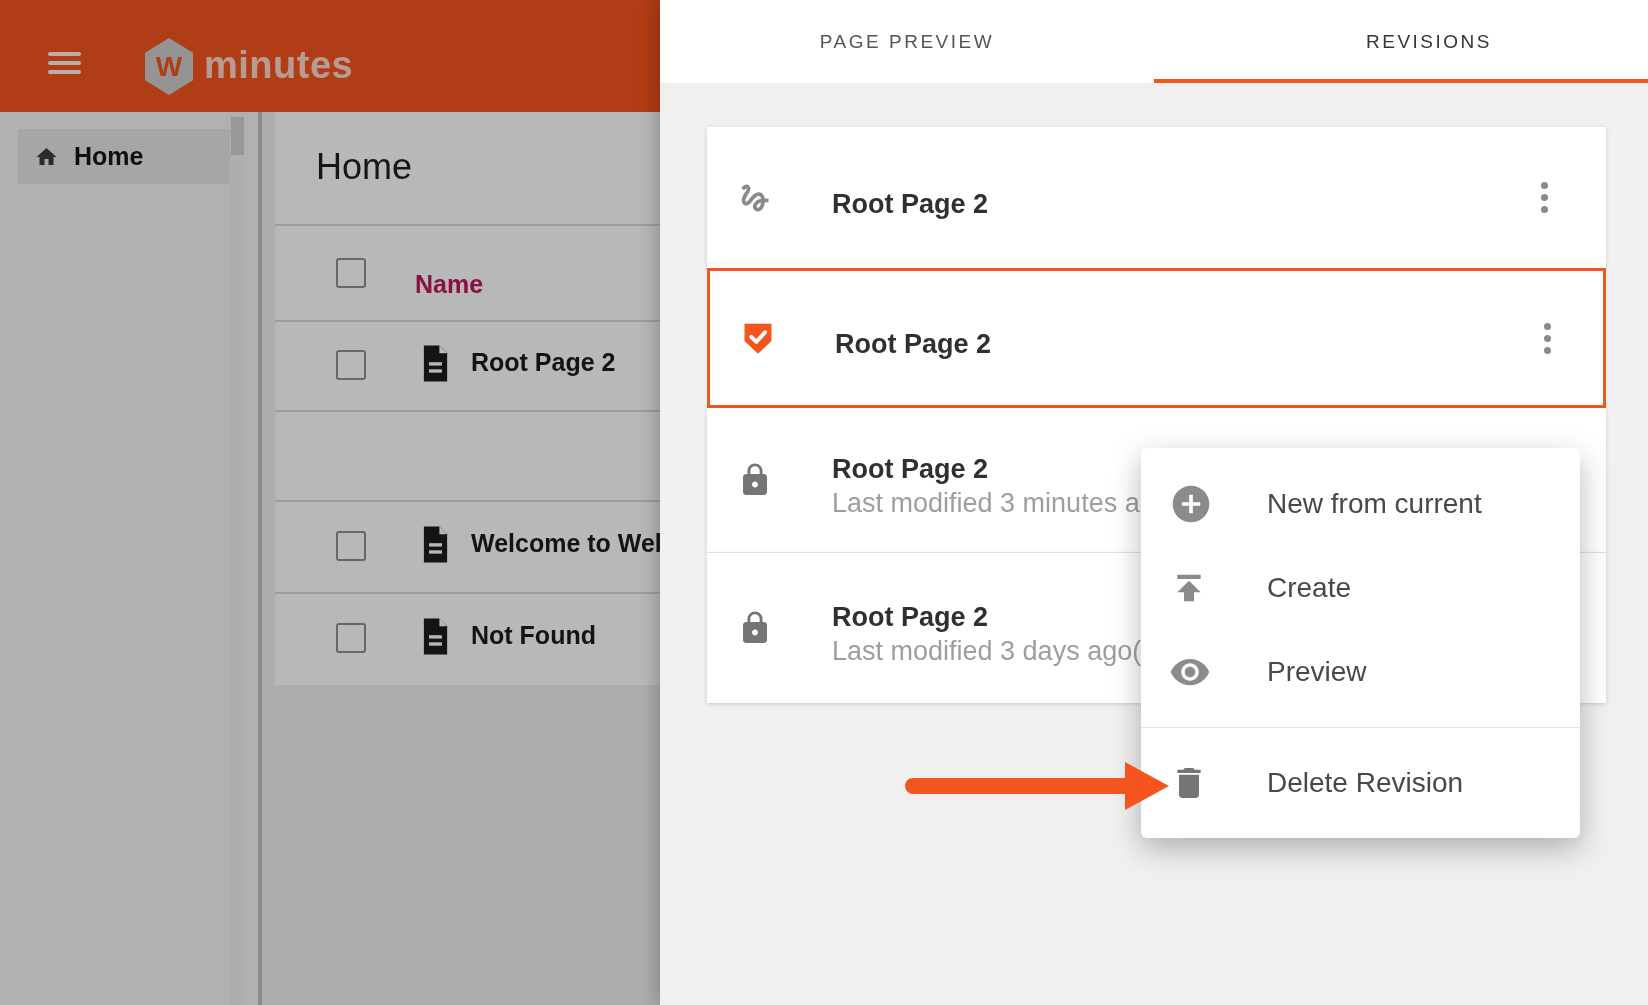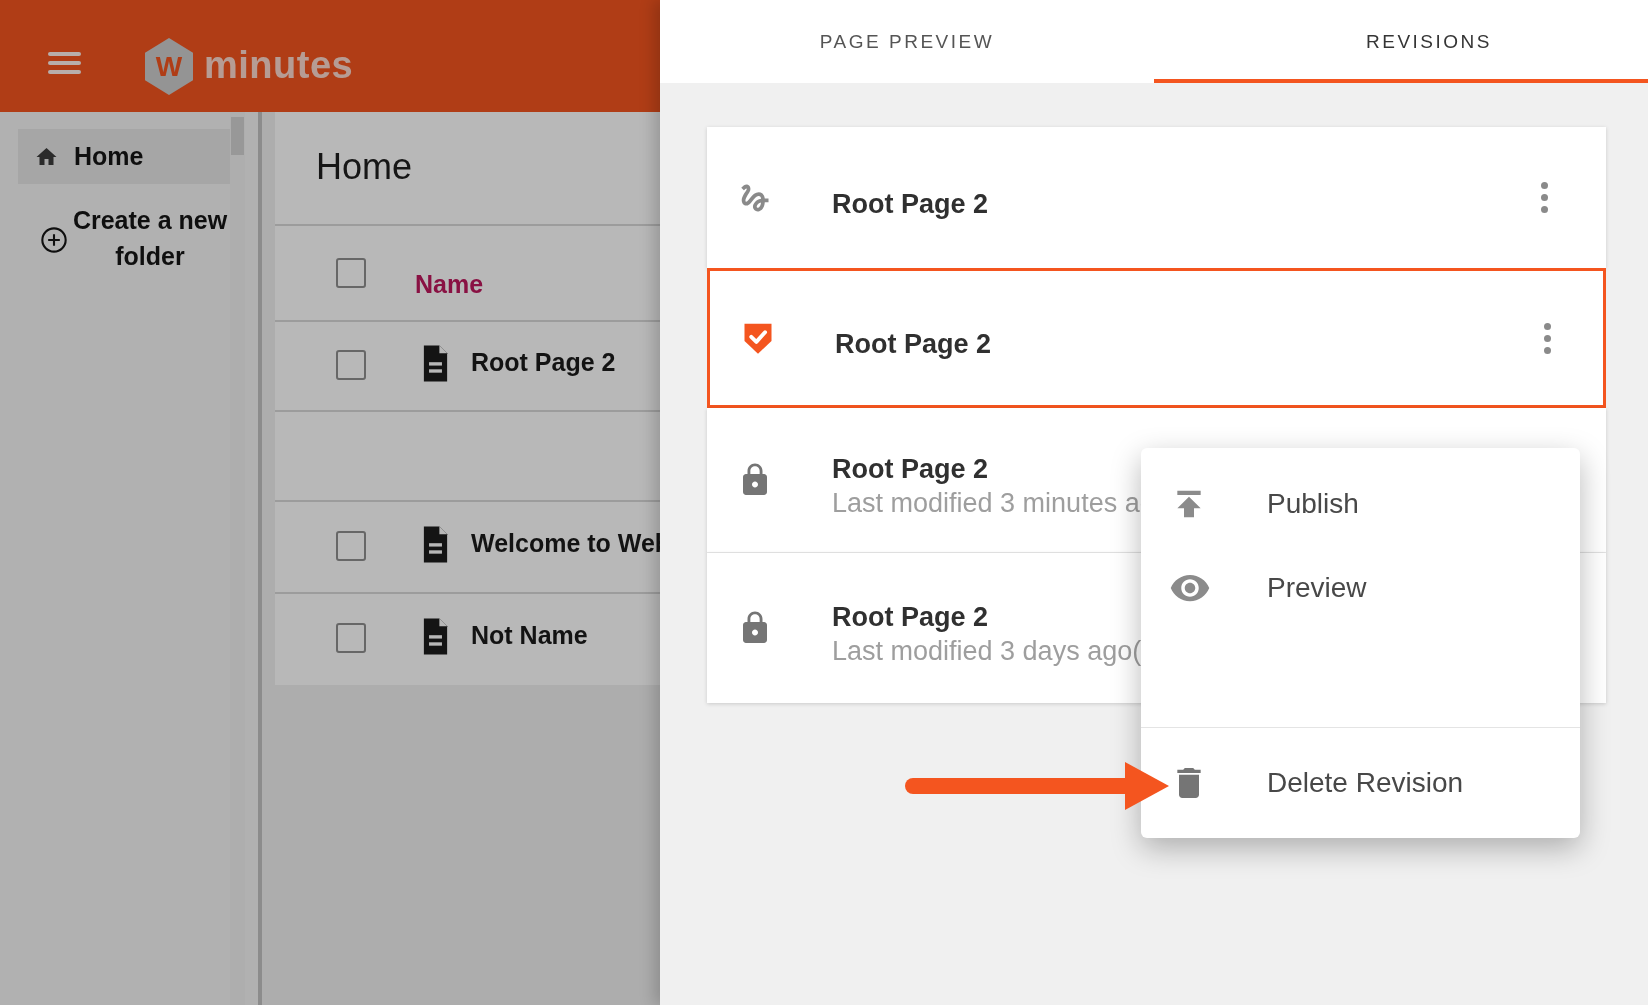--- a/index.html
+++ b/index.html
@@ -95,27 +95,20 @@
       <div class="logo-word">minutes</div>
     </div>
 
     <div class="sidebar">
       <div class="sb-item-home">
         <svg width="27" height="24" viewBox="0 0 24 24">
             <path fill="#3c3c3c" d="M10 20v-6h4v6h5v-8h3L12 3 2 12h3v8z"></path>
           </svg>
         <span class="lbl">Home</span>
       </div>
-      <div class="sb-create">
-        <svg class="plus" width="28" height="28" viewBox="0 0 24 24">
-          <circle cx="12" cy="12" r="10" fill="none" stroke="#161616" stroke-width="1.8"></circle>
-          <path d="M12 7v10M7 12h10" stroke="#161616" stroke-width="1.8"></path>
-        </svg>
-        <div class="lbl">Create a new folder</div>
-      </div>
     </div>
     <div class="sb-scroll">
       <div class="sb-thumb"></div>
     </div>
     <div class="v-divider"></div>
 
     <div class="content">
       <div class="table-card">
         <div class="page-title">Home</div>
         <div class="t-div" style="top:112px"></div>
@@ -153,21 +146,21 @@
         <div class="t-div" style="top:480px"></div>
 
         <div class="row" style="top:480px;height:93px">
           <div class="cb" style="top:31px"></div>
           <svg class="doc" style="top:25px" width="31" height="39" viewBox="0 0 24 30">
             <path fill="#1c1c1c" d="M3 1h12l6 6v22H3z"></path>
               <path fill="#fff" d="M15 1l6 6h-6z"></path>
             <rect x="7" y="14" width="10" height="2.6" fill="#fff"></rect>
               <rect x="7" y="19.5" width="10" height="2.6" fill="#fff"></rect>
           </svg>
-          <div class="row-title" style="top:29px">Not Name</div>
+          <div class="row-title" style="top:29px">Not Found</div>
         </div>
       </div>
     </div>
   </div>
 
   <div id="dim-overlay"></div>
 
   <div id="right-panel">
 
     <div class="tabbar">
@@ -231,24 +224,30 @@
       <div class="kebab">
           <i></i>
           <i></i>
           <i></i>
         </div>
     </div>
 
     <div class="ctx-menu">
       <div class="ctx-group-top">
         <div class="ctx-item">
+          <svg width="44" height="44" viewBox="0 0 24 24">
+            <path fill="#8b8b8b" d="M12 2C6.48 2 2 6.48 2 12s4.48 10 10 10 10-4.48 10-10S17.52 2 12 2zm5 11h-4v4h-2v-4H7v-2h4V7h2v4h4v2z"></path>
+          </svg>
+          <span class="lbl">New from current</span>
+        </div>
+        <div class="ctx-item">
           <svg width="40" height="40" viewBox="0 0 24 24">
             <path fill="#8b8b8b" d="M5 4v2.6h14V4H5zm0 10.6h4V20h6v-5.4h4L12 7.6l-7 7z"></path>
           </svg>
-          <span class="lbl">Publish</span>
+          <span class="lbl">Create</span>
         </div>
         <div class="ctx-item">
           <svg width="42" height="42" viewBox="0 0 24 24">
             <path fill="#8b8b8b" d="M12 4.5C7 4.5 2.73 7.61 1 12c1.73 4.39 6 7.5 11 7.5s9.27-3.11 11-7.5c-1.73-4.39-6-7.5-11-7.5zM12 17c-2.76 0-5-2.24-5-5s2.24-5 5-5 5 2.24 5 5-2.24 5-5 5zm0-8c-1.66 0-3 1.34-3 3s1.34 3 3 3 3-1.34 3-3-1.34-3-3-3z"></path>
           </svg>
           <span class="lbl">Preview</span>
         </div>
       </div>
       <div class="ctx-div"></div>
       <div class="ctx-group-bottom">

